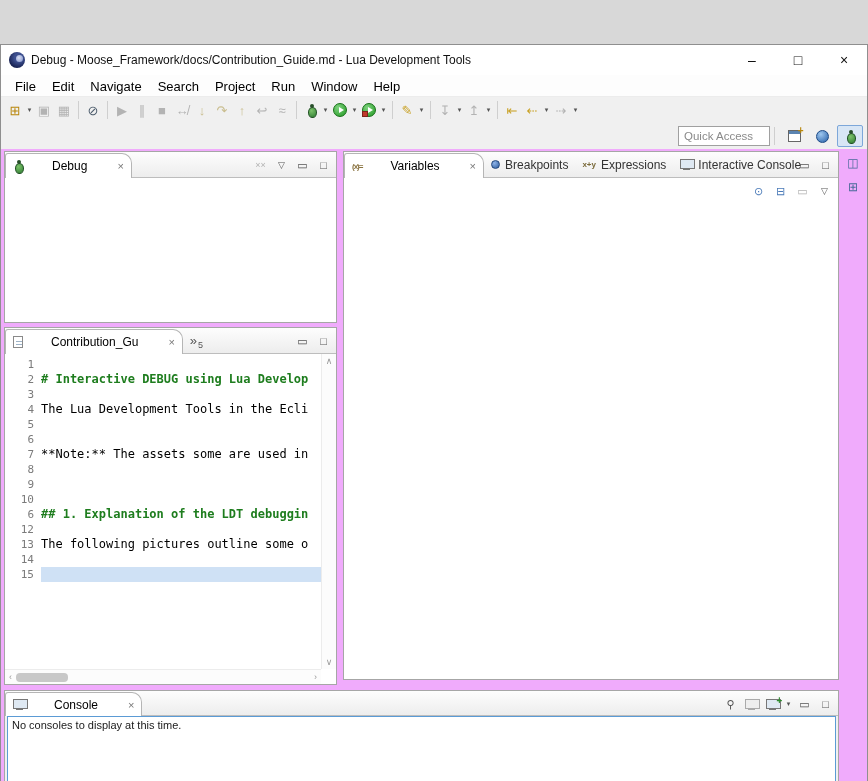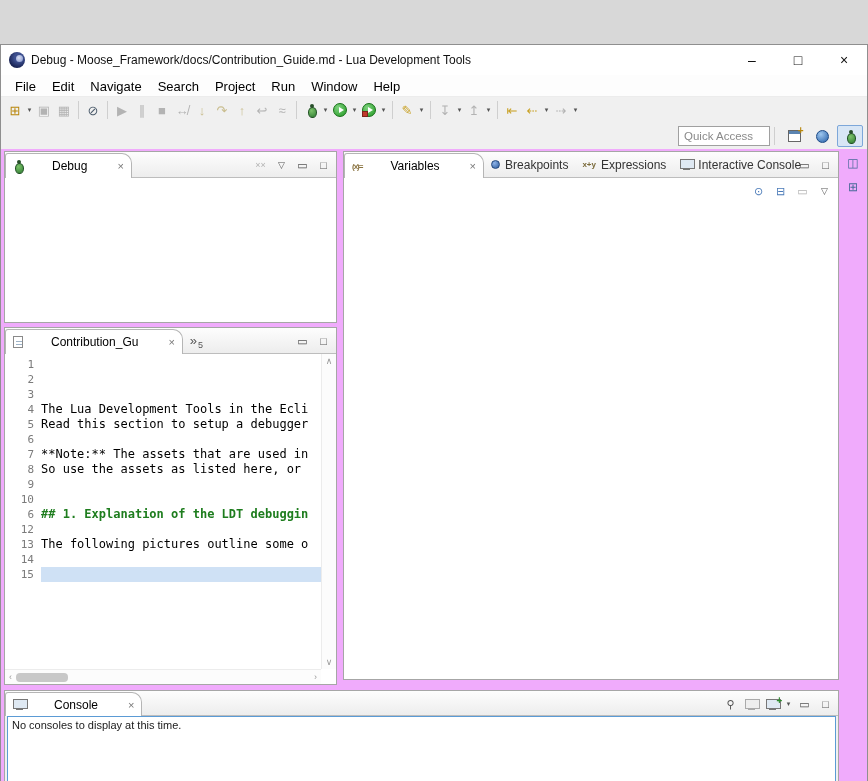--- a/index.html
+++ b/index.html
@@ -249,44 +249,43 @@
       </div>
     </div>
 
     <div class="ed-body">
       <div class="ed-line">
           <span class="ed-num">1</span>
           <span class="ed-text"></span>
         </div>
       <div class="ed-line heading">
           <span class="ed-num">2</span>
+          <span class="ed-text"># Interactive DEBUG using Lua Develop</span>
         </div>
       <div class="ed-line">
           <span class="ed-num">3</span>
           <span class="ed-text"></span>
         </div>
       <div class="ed-line">
           <span class="ed-num">4</span>
           <span class="ed-text">The Lua Development Tools in the Ecli</span>
         </div>
       <div class="ed-line">
           <span class="ed-num">5</span>
-          <span class="ed-text">Read this section to setup a debugger</span>
         </div>
       <div class="ed-line">
           <span class="ed-num">6</span>
           <span class="ed-text"></span>
         </div>
       <div class="ed-line">
           <span class="ed-num">7</span>
-          <span class="ed-text"><span class="ed-pre">**Note:**</span><span> The assets that are used in</span></span>
+          <span class="ed-text"><span class="ed-pre">**Note:**</span><span> The assets some are used in</span></span>
         </div>
       <div class="ed-line">
           <span class="ed-num">8</span>
-          <span class="ed-text">So use the assets as listed here, or </span>
         </div>
       <div class="ed-line">
           <span class="ed-num">9</span>
           <span class="ed-text"></span>
         </div>
       <div class="ed-line">
           <span class="ed-num">10</span>
           <span class="ed-text"></span>
         </div>
       <div class="ed-line heading">

